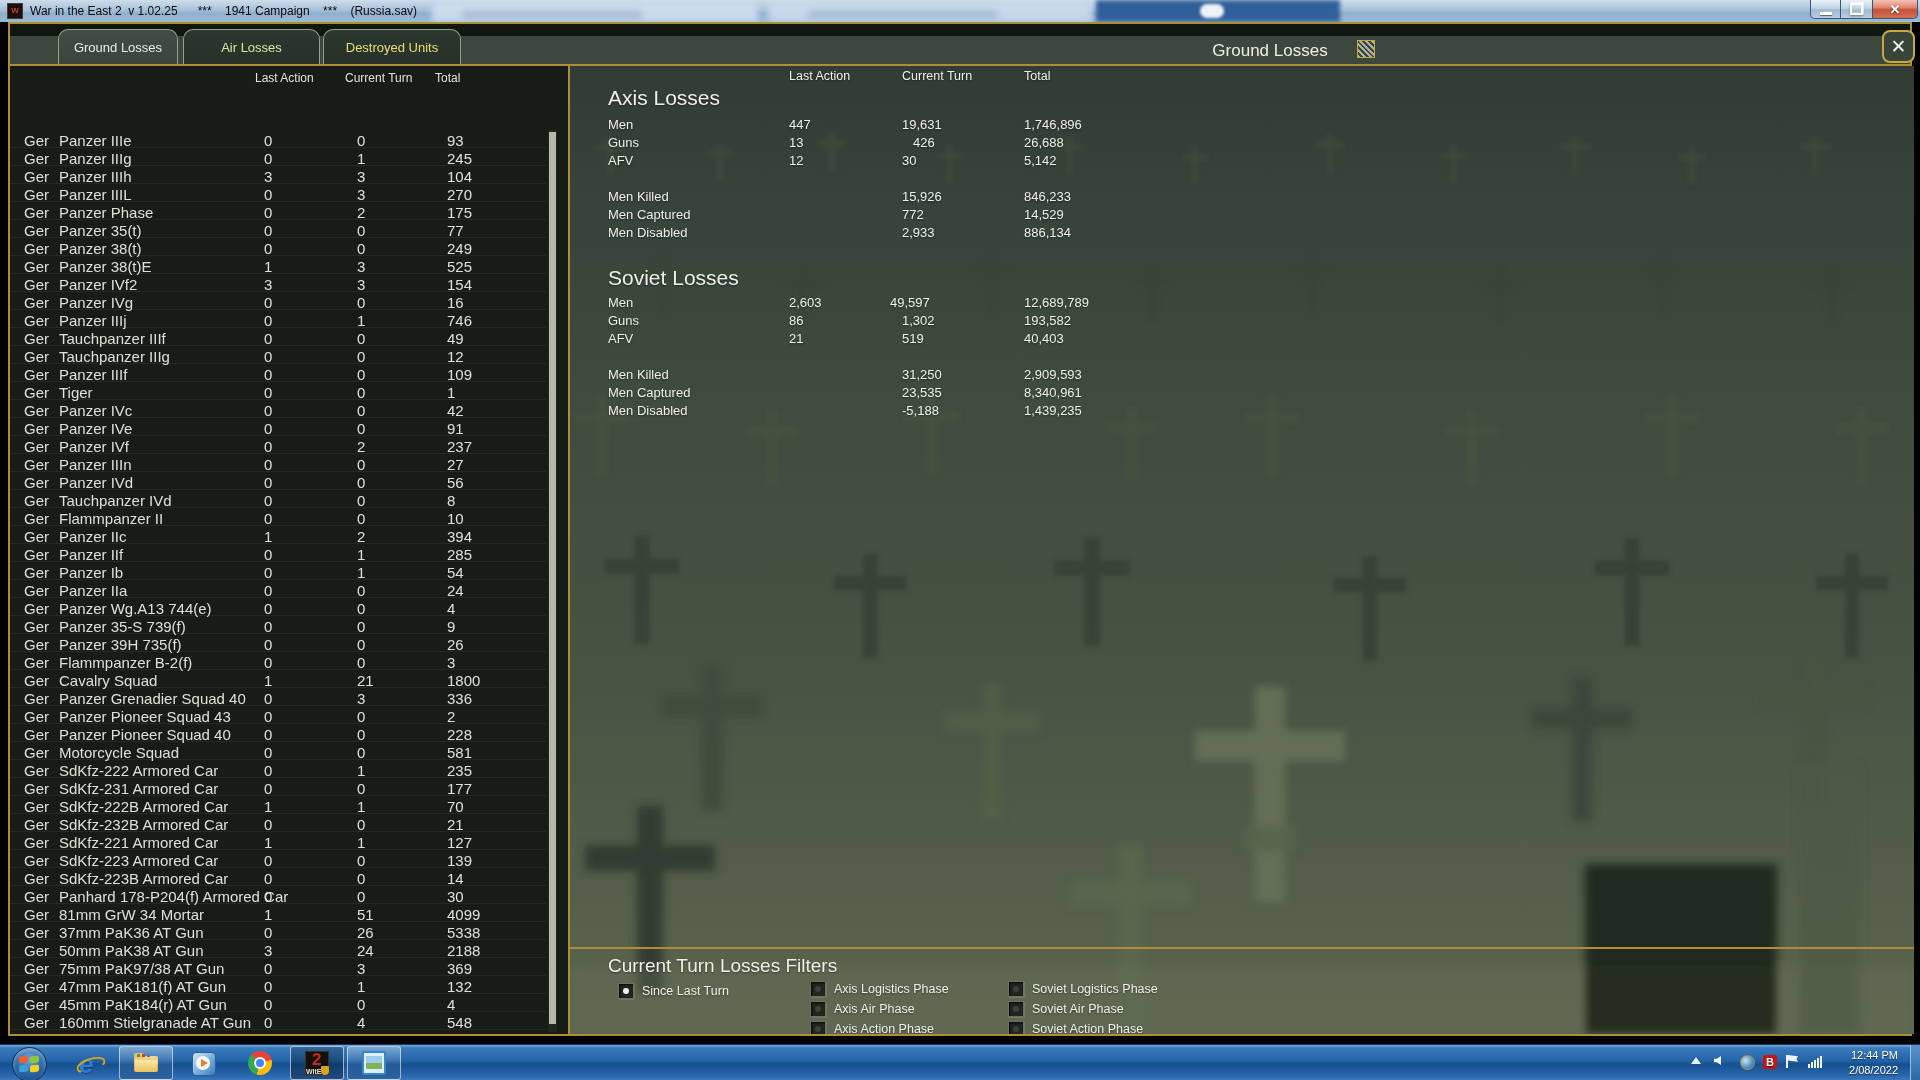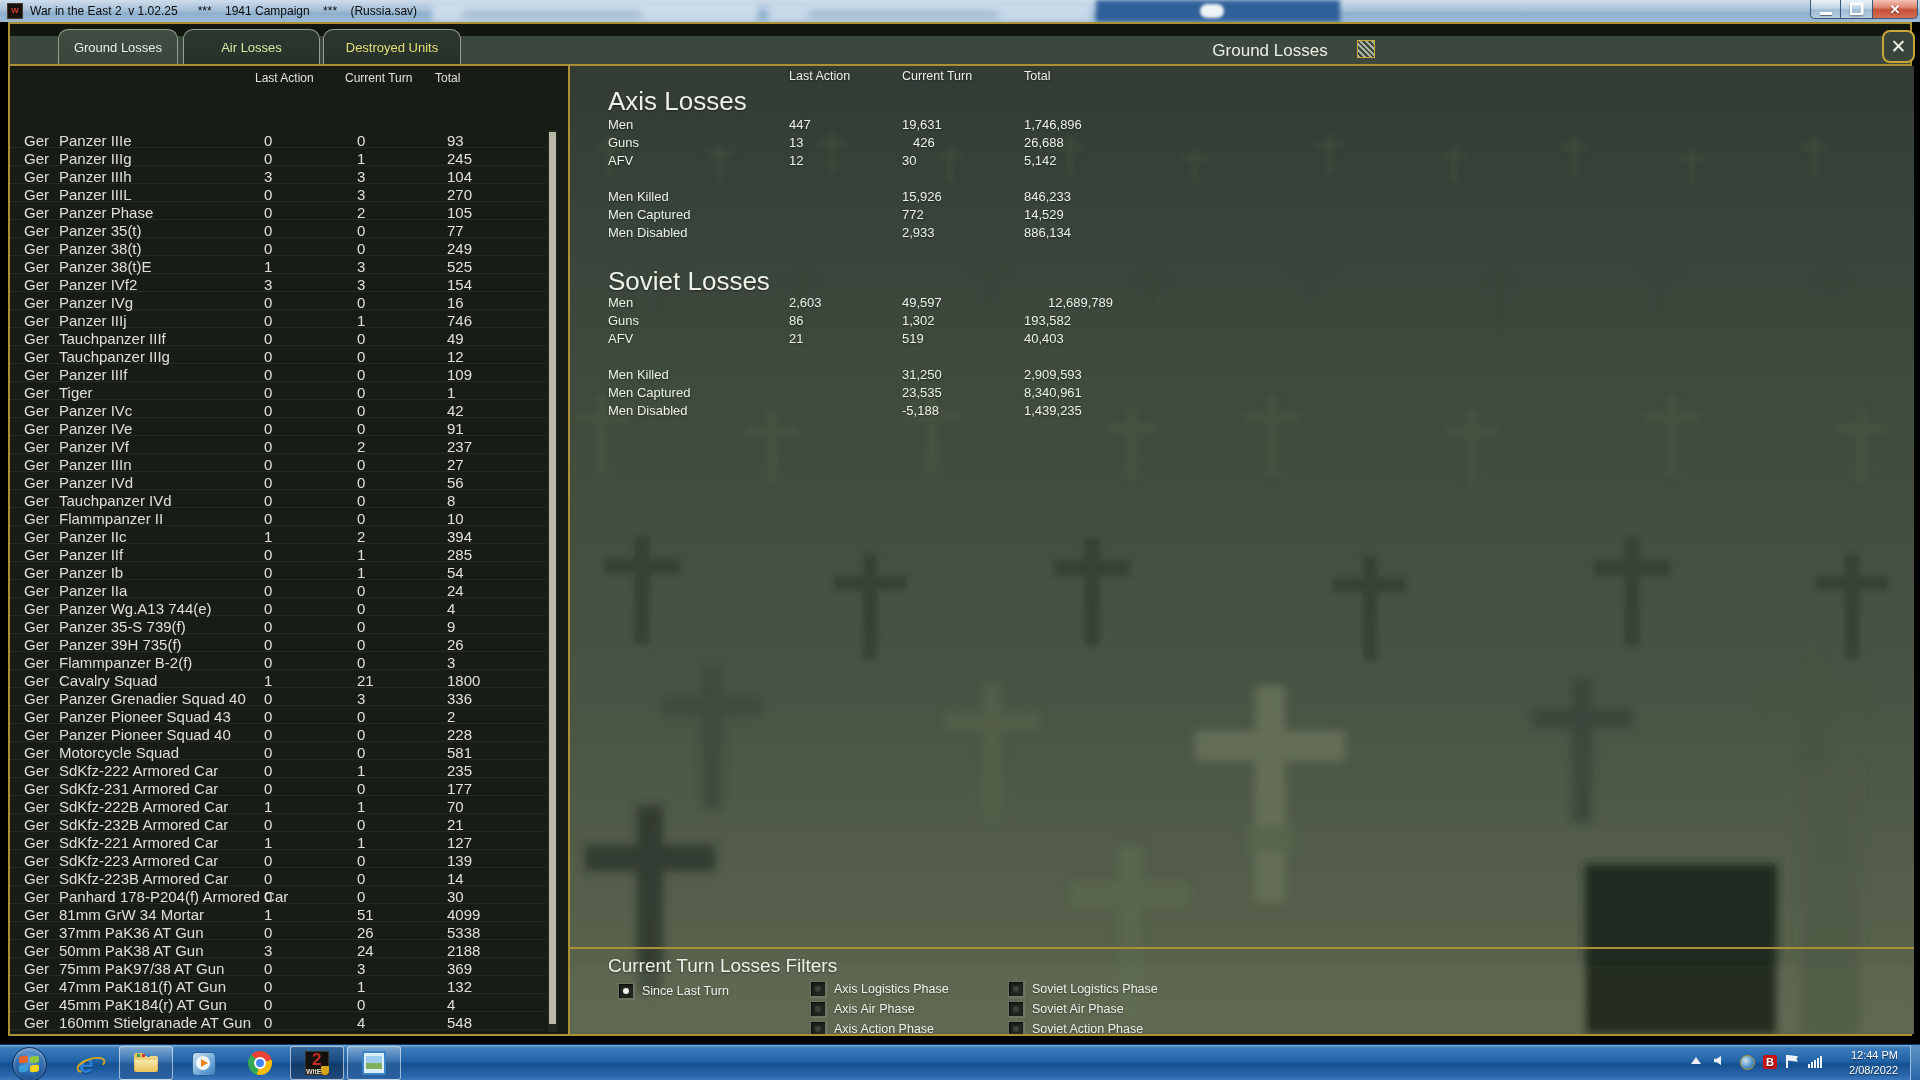--- a/index.html
+++ b/index.html
@@ -52,21 +52,21 @@
   .trow{position:absolute;left:0;width:100%;height:18px;box-sizing:border-box;font-size:15px;color:#dde1d6;
     border-bottom:1px solid rgba(115,125,108,.15);}
   .cell{position:absolute;top:2px;white-space:nowrap;}
   .c-nat{left:14px;} .c-name{left:49px;} .c-la{left:254px;} .c-ct{left:347px;} .c-tot{left:437px;}
   .scroll-track{position:absolute;left:538px;top:64px;width:9px;height:902px;background:#23281f;}
   .scroll-thumb{position:absolute;left:539px;top:66px;width:7px;height:892px;background:#b9b9aa;}
   
   .right-panel{position:absolute;left:560px;top:42px;width:1344px;height:968px;overflow:hidden;}
   .right-panel .txt{position:absolute;white-space:nowrap;color:#eef1e8;text-shadow:0 1px 2px rgba(0,0,0,.45);}
   .rp-head{font-size:12.5px;color:#e3e7dd;top:3px;}
-  .sec-title{font-size:26px;}
+  .sec-title{font-size:21px;}
   .lrow{position:absolute;font-size:13px;}
   
   .filters-line{position:absolute;left:0;top:881px;width:1344px;height:2px;background:#ab8f35;}
   .filters-title{font-size:19px;}
   .chk{position:absolute;width:16px;height:16px;box-sizing:border-box;background:#20261e;
     border:1px solid #6a7263;box-shadow:inset 1px 1px 2px rgba(0,0,0,.8),1px 1px 1px rgba(160,170,150,.25);}
   .chk .dot{position:absolute;left:4px;top:4px;width:6px;height:6px;border-radius:50%;background:#f2f2ea;}
   .chk .ring{position:absolute;left:4px;top:4px;width:6px;height:6px;border-radius:50%;background:#39413a;}
   .flabel{font-size:12.5px;}
   
@@ -212,21 +212,21 @@
             <span class="cell c-name">Panzer IIIL</span>
             <span class="cell c-la">0</span>
             <span class="cell c-ct">3</span>
             <span class="cell c-tot">270</span>
           </div>
           <div class="trow" style="top: 72px;">
             <span class="cell c-nat">Ger</span>
             <span class="cell c-name">Panzer Phase</span>
             <span class="cell c-la">0</span>
             <span class="cell c-ct">2</span>
-            <span class="cell c-tot">105</span>
+            <span class="cell c-tot">175</span>
           </div>
           <div class="trow" style="top: 90px;">
             <span class="cell c-nat">Ger</span>
             <span class="cell c-name">Panzer 35(t)</span>
             <span class="cell c-la">0</span>
             <span class="cell c-ct">0</span>
             <span class="cell c-tot">77</span>
           </div>
           <div class="trow" style="top: 108px;">
             <span class="cell c-nat">Ger</span>
@@ -656,22 +656,22 @@
         <span class="txt lrow" style="left: 332px; top: 123px;">15,926</span>
         <span class="txt lrow" style="left: 454px; top: 123px;">846,233</span>
         <span class="txt lrow" style="left: 38px; top: 141px;">Men Captured</span>
         <span class="txt lrow" style="left: 332px; top: 141px;">772</span>
         <span class="txt lrow" style="left: 454px; top: 141px;">14,529</span>
         <span class="txt lrow" style="left: 38px; top: 159px;">Men Disabled</span>
         <span class="txt lrow" style="left: 332px; top: 159px;">2,933</span>
         <span class="txt lrow" style="left: 454px; top: 159px;">886,134</span>
         <span class="txt lrow" style="left: 38px; top: 229px;">Men</span>
         <span class="txt lrow" style="left: 219px; top: 229px;">2,603</span>
-        <span class="txt lrow" style="left: 332px; top: 229px;">49,597</span>
-        <span class="txt lrow" style="left: 478px; top: 229px;">12,689,789</span>
+        <span class="txt lrow" style="left: 320px; top: 229px;">49,597</span>
+        <span class="txt lrow" style="left: 454px; top: 229px;">12,689,789</span>
         <span class="txt lrow" style="left: 38px; top: 247px;">Guns</span>
         <span class="txt lrow" style="left: 219px; top: 247px;">86</span>
         <span class="txt lrow" style="left: 332px; top: 247px;">1,302</span>
         <span class="txt lrow" style="left: 454px; top: 247px;">193,582</span>
         <span class="txt lrow" style="left: 38px; top: 265px;">AFV</span>
         <span class="txt lrow" style="left: 219px; top: 265px;">21</span>
         <span class="txt lrow" style="left: 332px; top: 265px;">519</span>
         <span class="txt lrow" style="left: 454px; top: 265px;">40,403</span>
         <span class="txt lrow" style="left: 38px; top: 301px;">Men Killed</span>
         <span class="txt lrow" style="left: 332px; top: 301px;">31,250</span>

